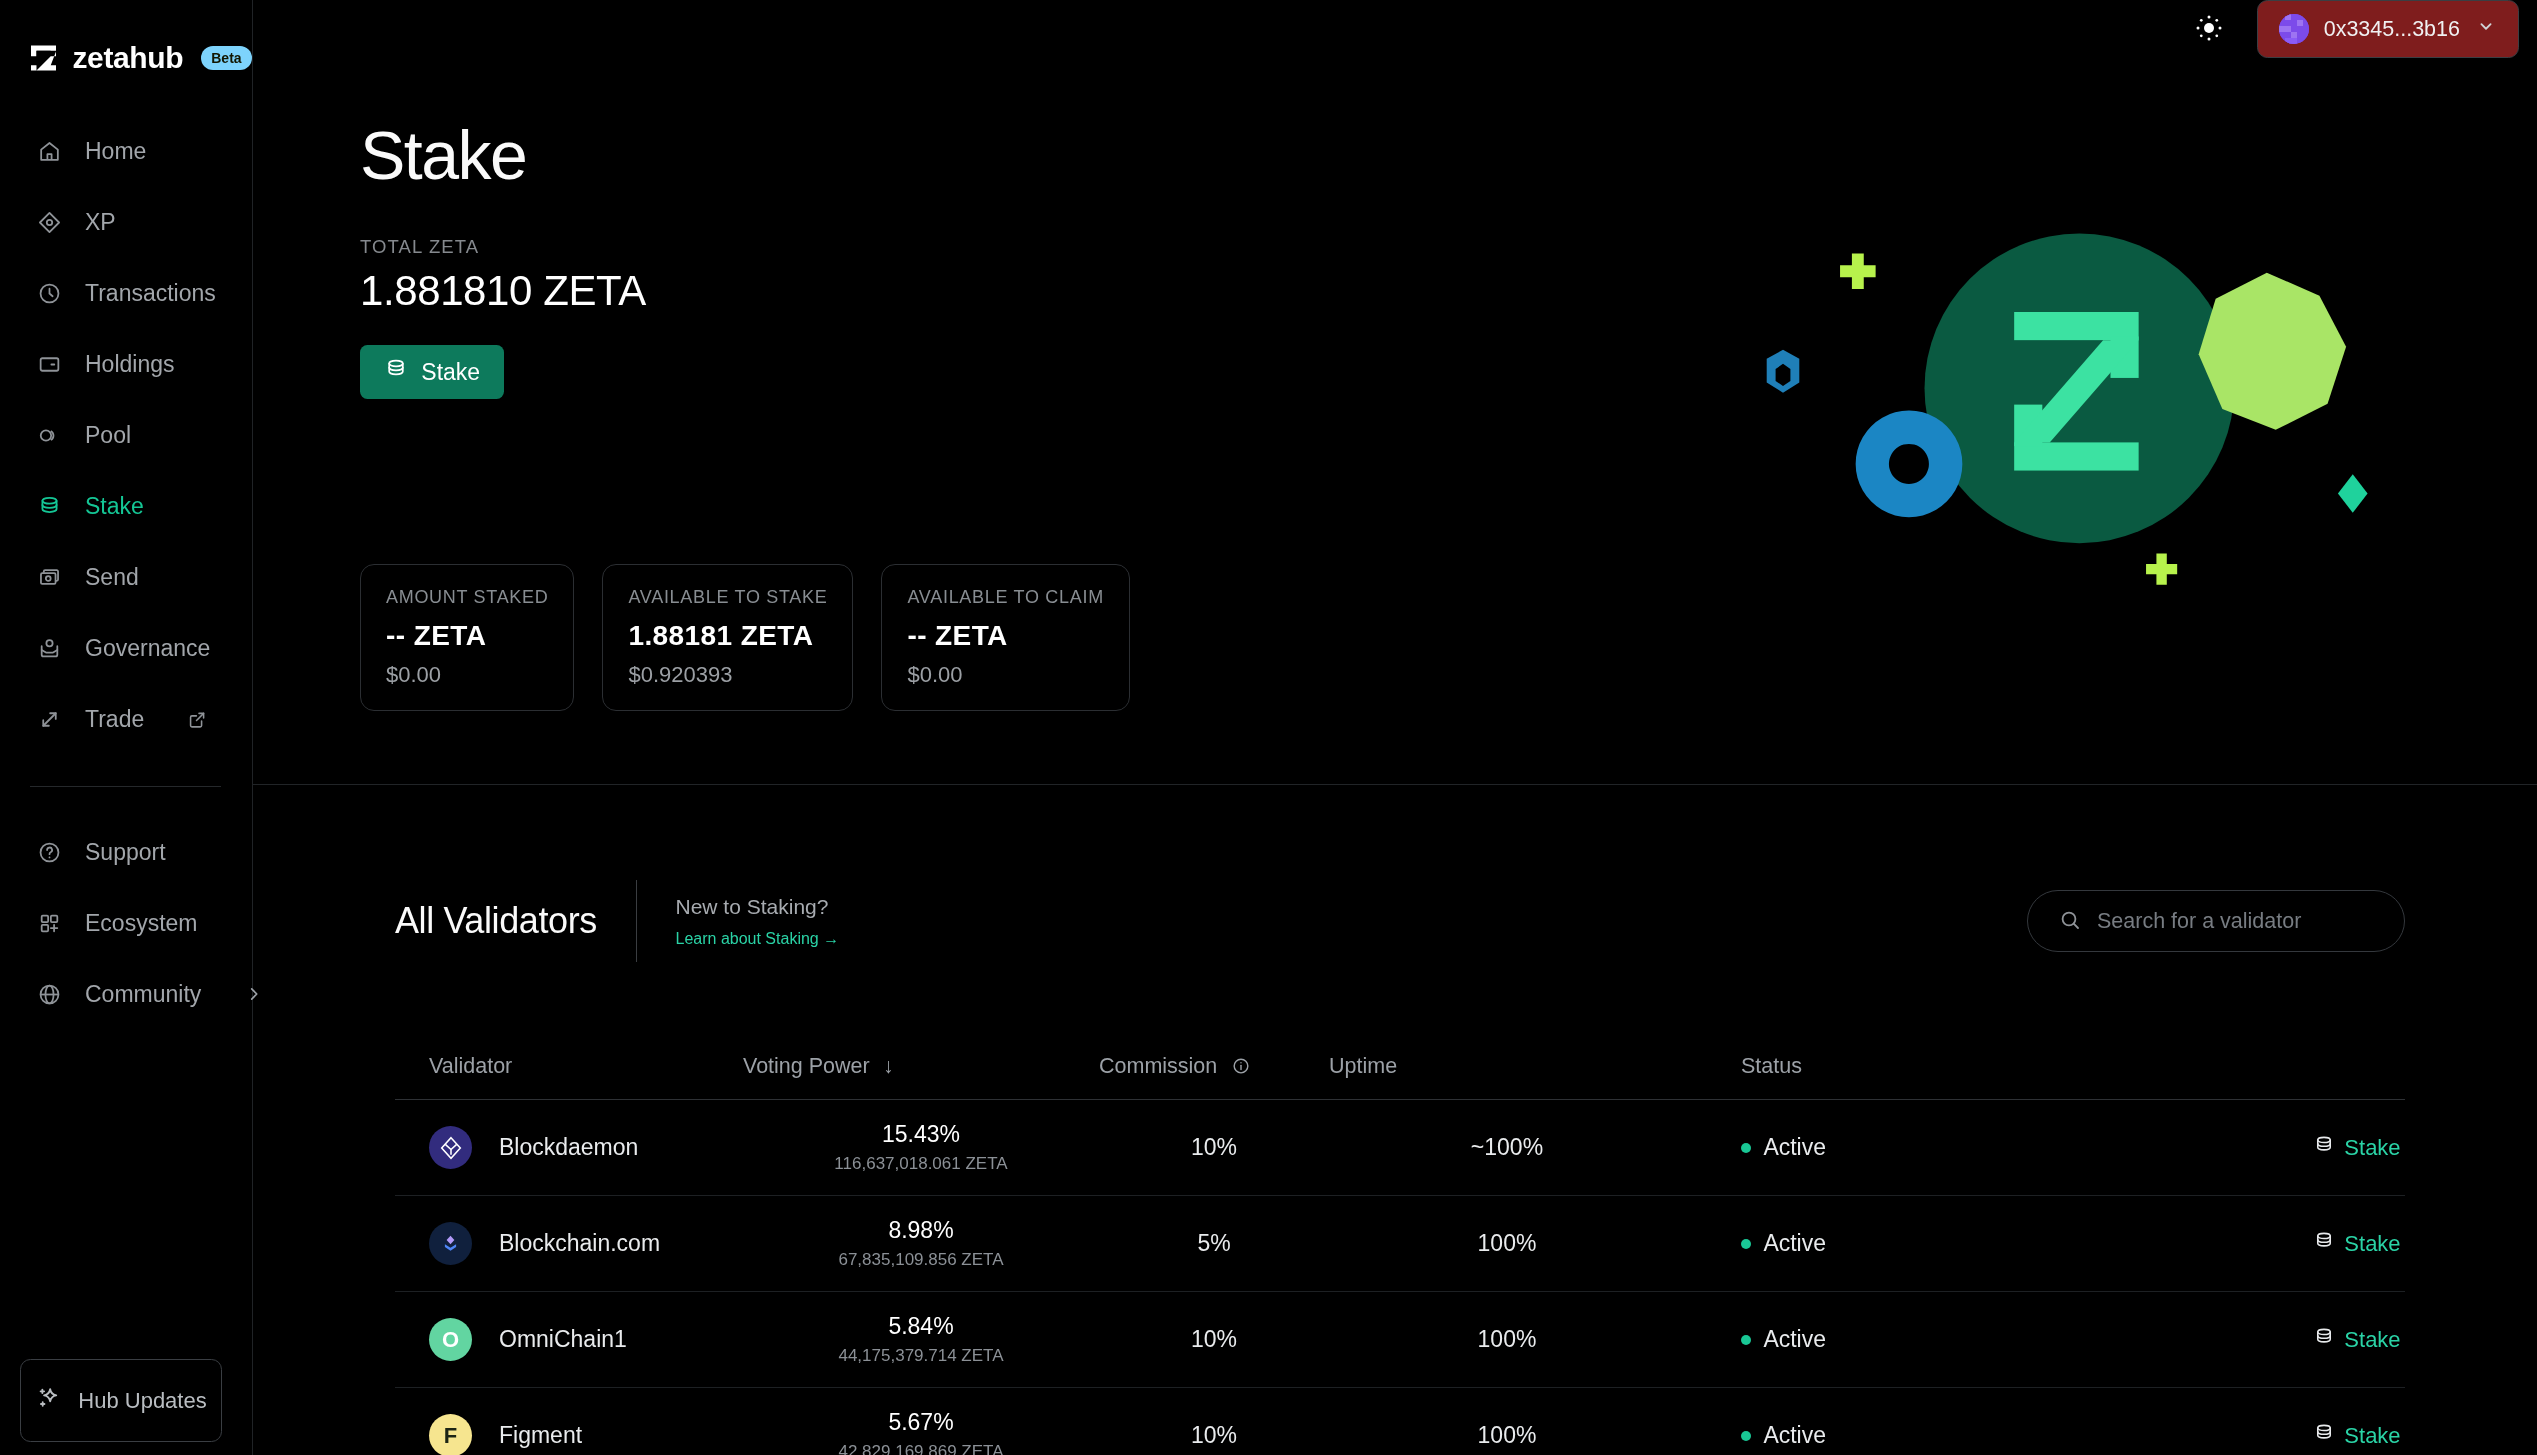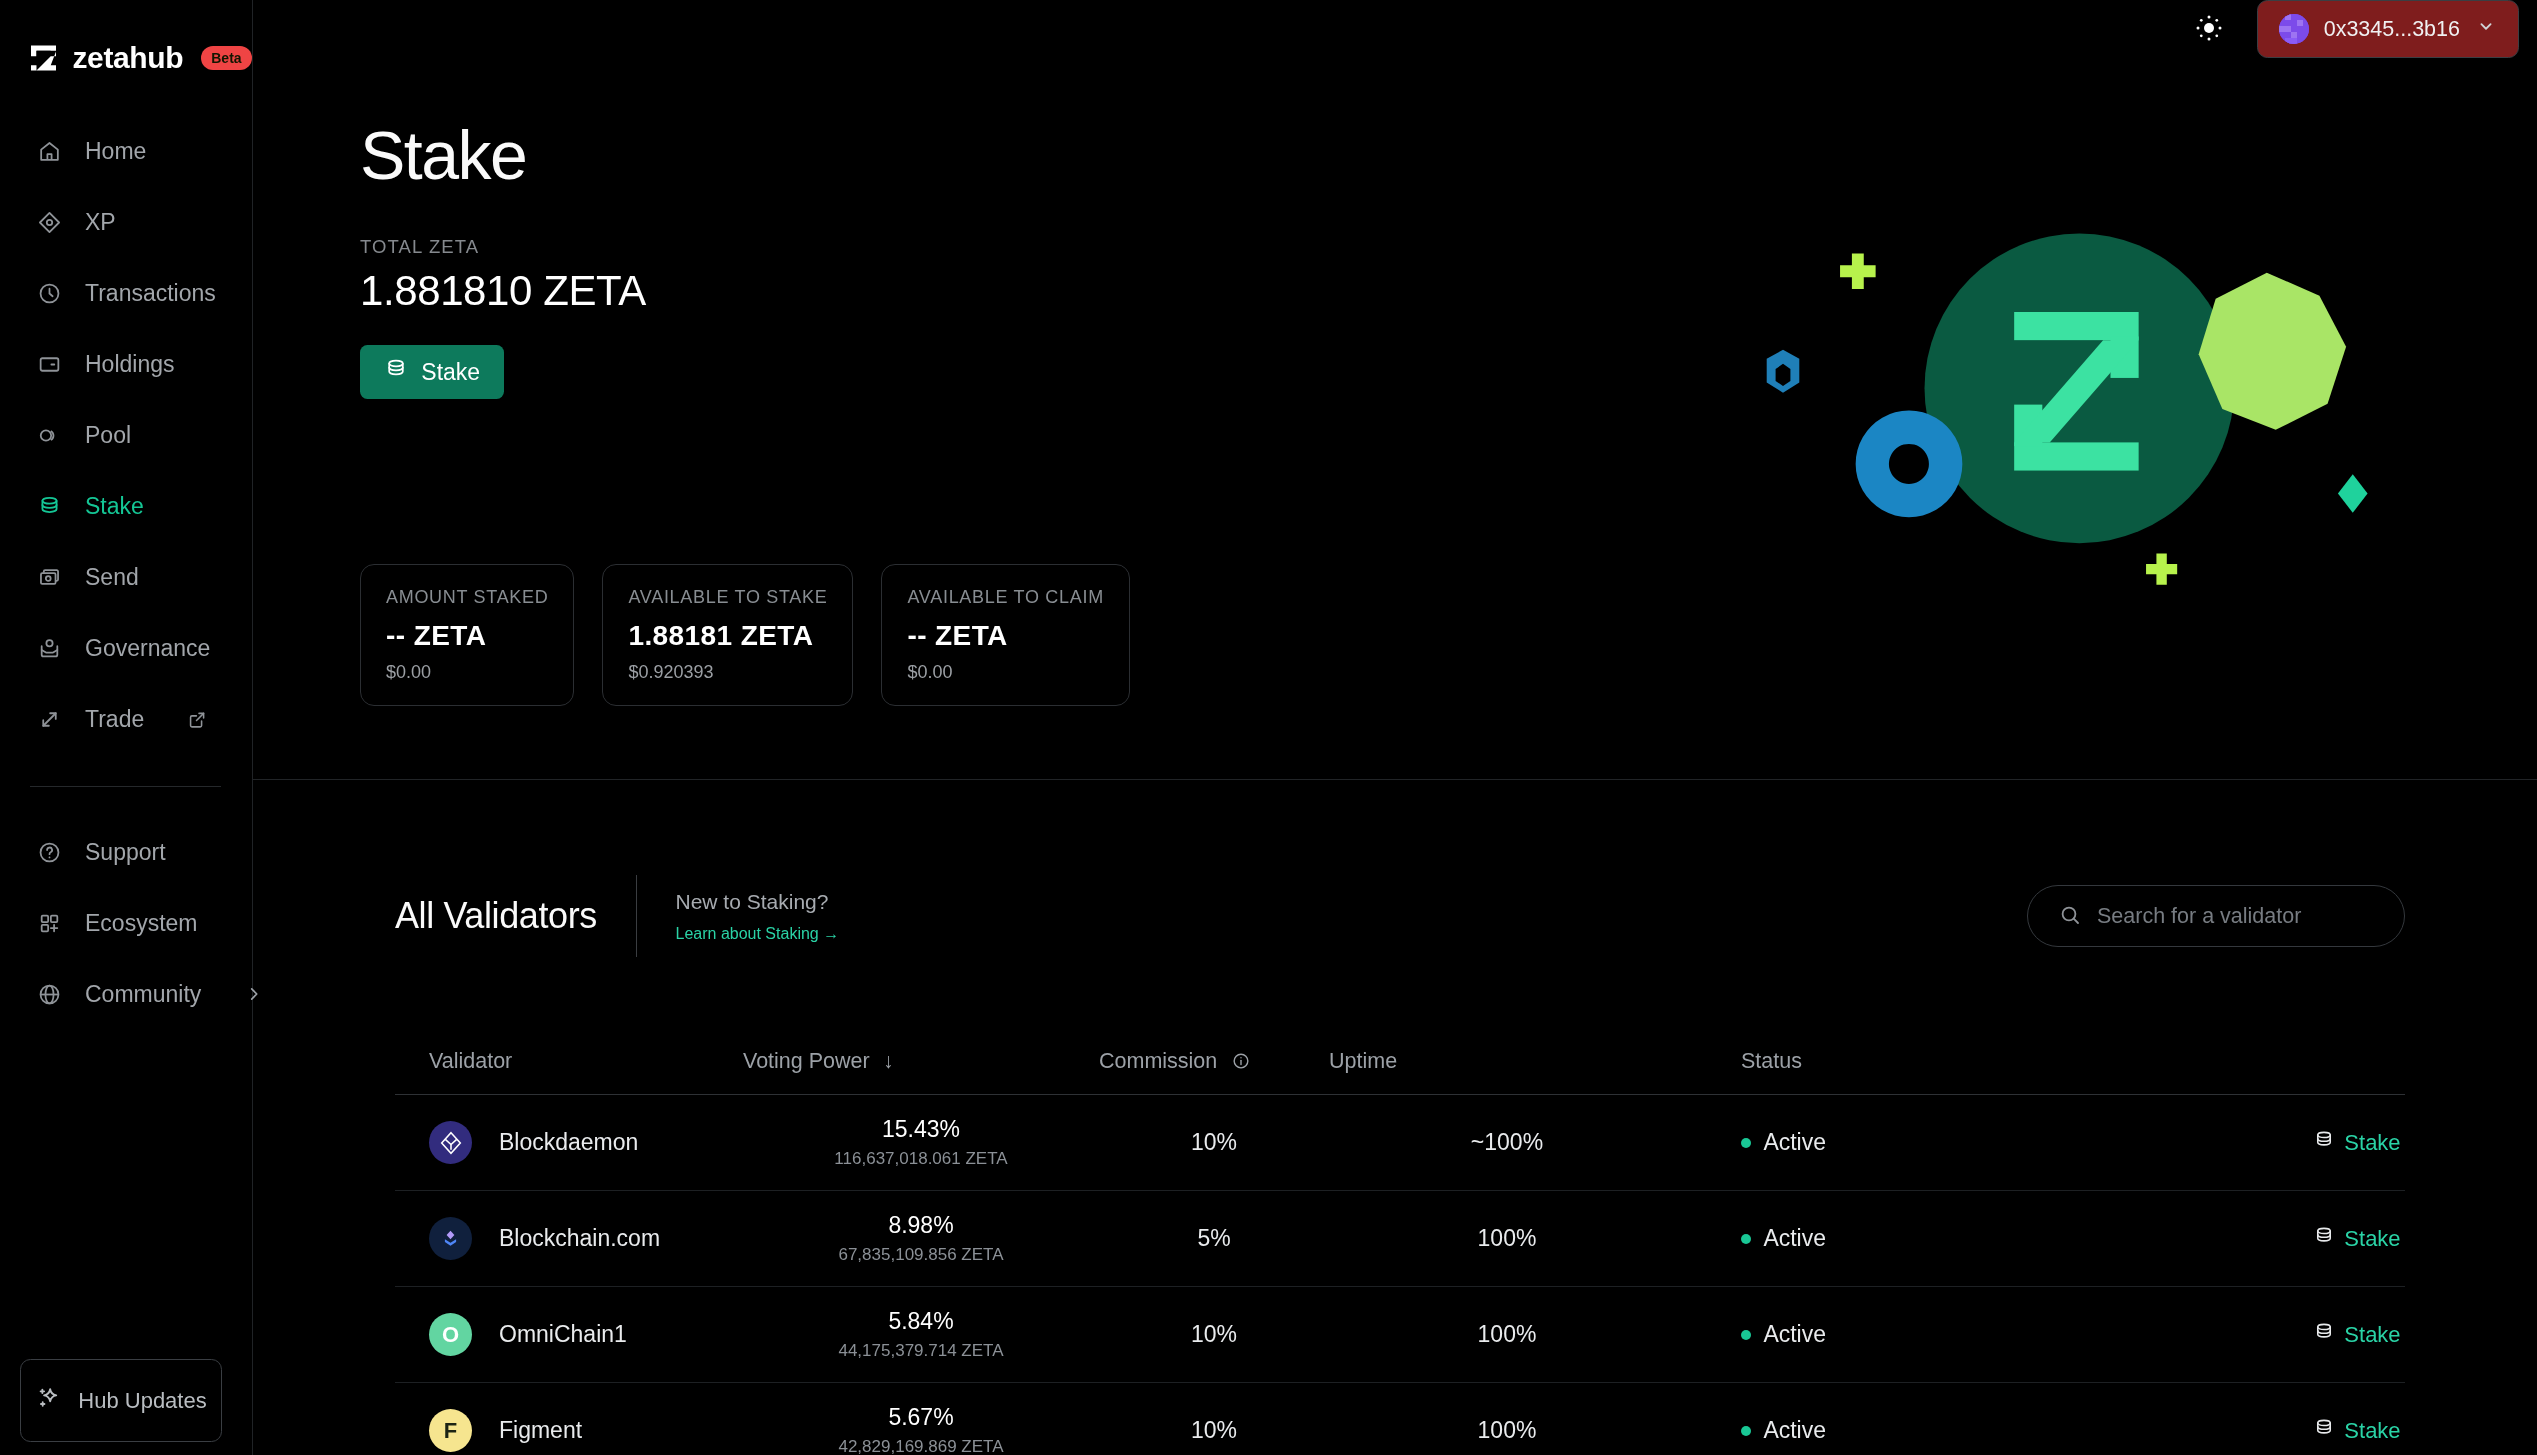--- a/index.html
+++ b/index.html
@@ -6,21 +6,21 @@
   html,body { width:2538px; height:1456px; background:#000; overflow:hidden;
     font-family:"Liberation Sans","DejaVu Sans",sans-serif; color:#f2f3f4; }
   .app { display:flex; width:2538px; height:1456px; }
 
   
   .sidebar { width:253px; height:100%; border-right:0.7px solid #202326;
     display:flex; flex-direction:column; flex-shrink:0; }
   .logo-row { display:flex; align-items:center; gap:16.3px; padding:27px 0 0 31px; height:89px; }
   .logo-mark { width:34px; height:34px; }
   .logo-word { font-size:30px; font-weight:700; letter-spacing:-0.4px; color:#fff; }
-  .beta-badge { background:#ef4444; color:#121600; font-size:14px; font-weight:700;
+  .beta-badge { background:#7dd3fc; color:#121600; font-size:14px; font-weight:700;
     padding:3.7px 10.4px; border-radius:740px; margin-left:1.5px; }
   nav { display:flex; flex-direction:column; }
   .nav-main { margin-top:27px; }
   .nav-item { display:flex; align-items:center; gap:23px; height:71px; padding-left:37px;
     color:#a2a6ab; font-size:23px; cursor:pointer; text-decoration:none; }
   .nav-item .ic { width:25px; height:25px; display:flex; align-items:center; justify-content:center; }
   .nav-item.active { color:#14c695; }
   .nav-item.active svg * { stroke:#14c695; }
   .nav-divider { height:0.7px; background:#25282b; margin:31px 31px 30px 30px; }
   .ext-ic, .chev-ic { margin-left:19px; display:inline-flex; }
@@ -45,21 +45,21 @@
   .hero h1 { margin-top:58px; font-size:68px; font-weight:500; letter-spacing:-1.5px; color:#fafafa; }
   .total-label { margin-top:42px; font-size:18.5px; letter-spacing:1.1px; color:#85898e; font-weight:400; }
   .total-value { margin-top:9px; font-size:42px; font-weight:500; letter-spacing:-0.4px; color:#fff; }
   .stake-btn { margin-top:30px; display:inline-flex; align-items:center; gap:13.3px;
     background:#0d7a5c; color:#fff; border:none; border-radius:7.4px; height:54px;
     padding:0 24px; font-size:23px; font-weight:500; cursor:pointer; font-family:inherit; }
   .cards { display:flex; gap:28px; margin-top:165px; margin-bottom:73px; }
   .card { border:0.7px solid #2b2e32; border-radius:14px; padding:22px 25px; min-width:194px; }
   .card-label { font-size:18px; letter-spacing:0.7px; color:#888d92; font-weight:500; }
   .card-value { font-size:28px; font-weight:600; color:#fff; margin-top:12px; letter-spacing:0.4px;}
-  .card-usd { font-size:18px; color:#9b9fa4; margin-top:10.4px; }
+  .card-usd { font-size:22px; color:#9b9fa4; margin-top:10.4px; }
   .deco { position:absolute; left:1510px; top:170px; pointer-events:none; }
 
   
   .validators { padding:95px 133px 0 142px; flex:1; }
   .v-head { display:flex; align-items:center; }
   .v-title { font-size:36px; font-weight:500; letter-spacing:-0.4px; color:#fafafa; }
   .v-sep { width:0.7px; height:82px; background:#3a3d41; margin:0 39px 0 39px; }
   .v-newto { display:flex; flex-direction:column; gap:10.4px; }
   .v-newto-q { font-size:21px; color:#a7abb0; }
   .v-learn { font-size:16px; color:#2ad3a6; text-decoration:none; cursor:pointer; }

